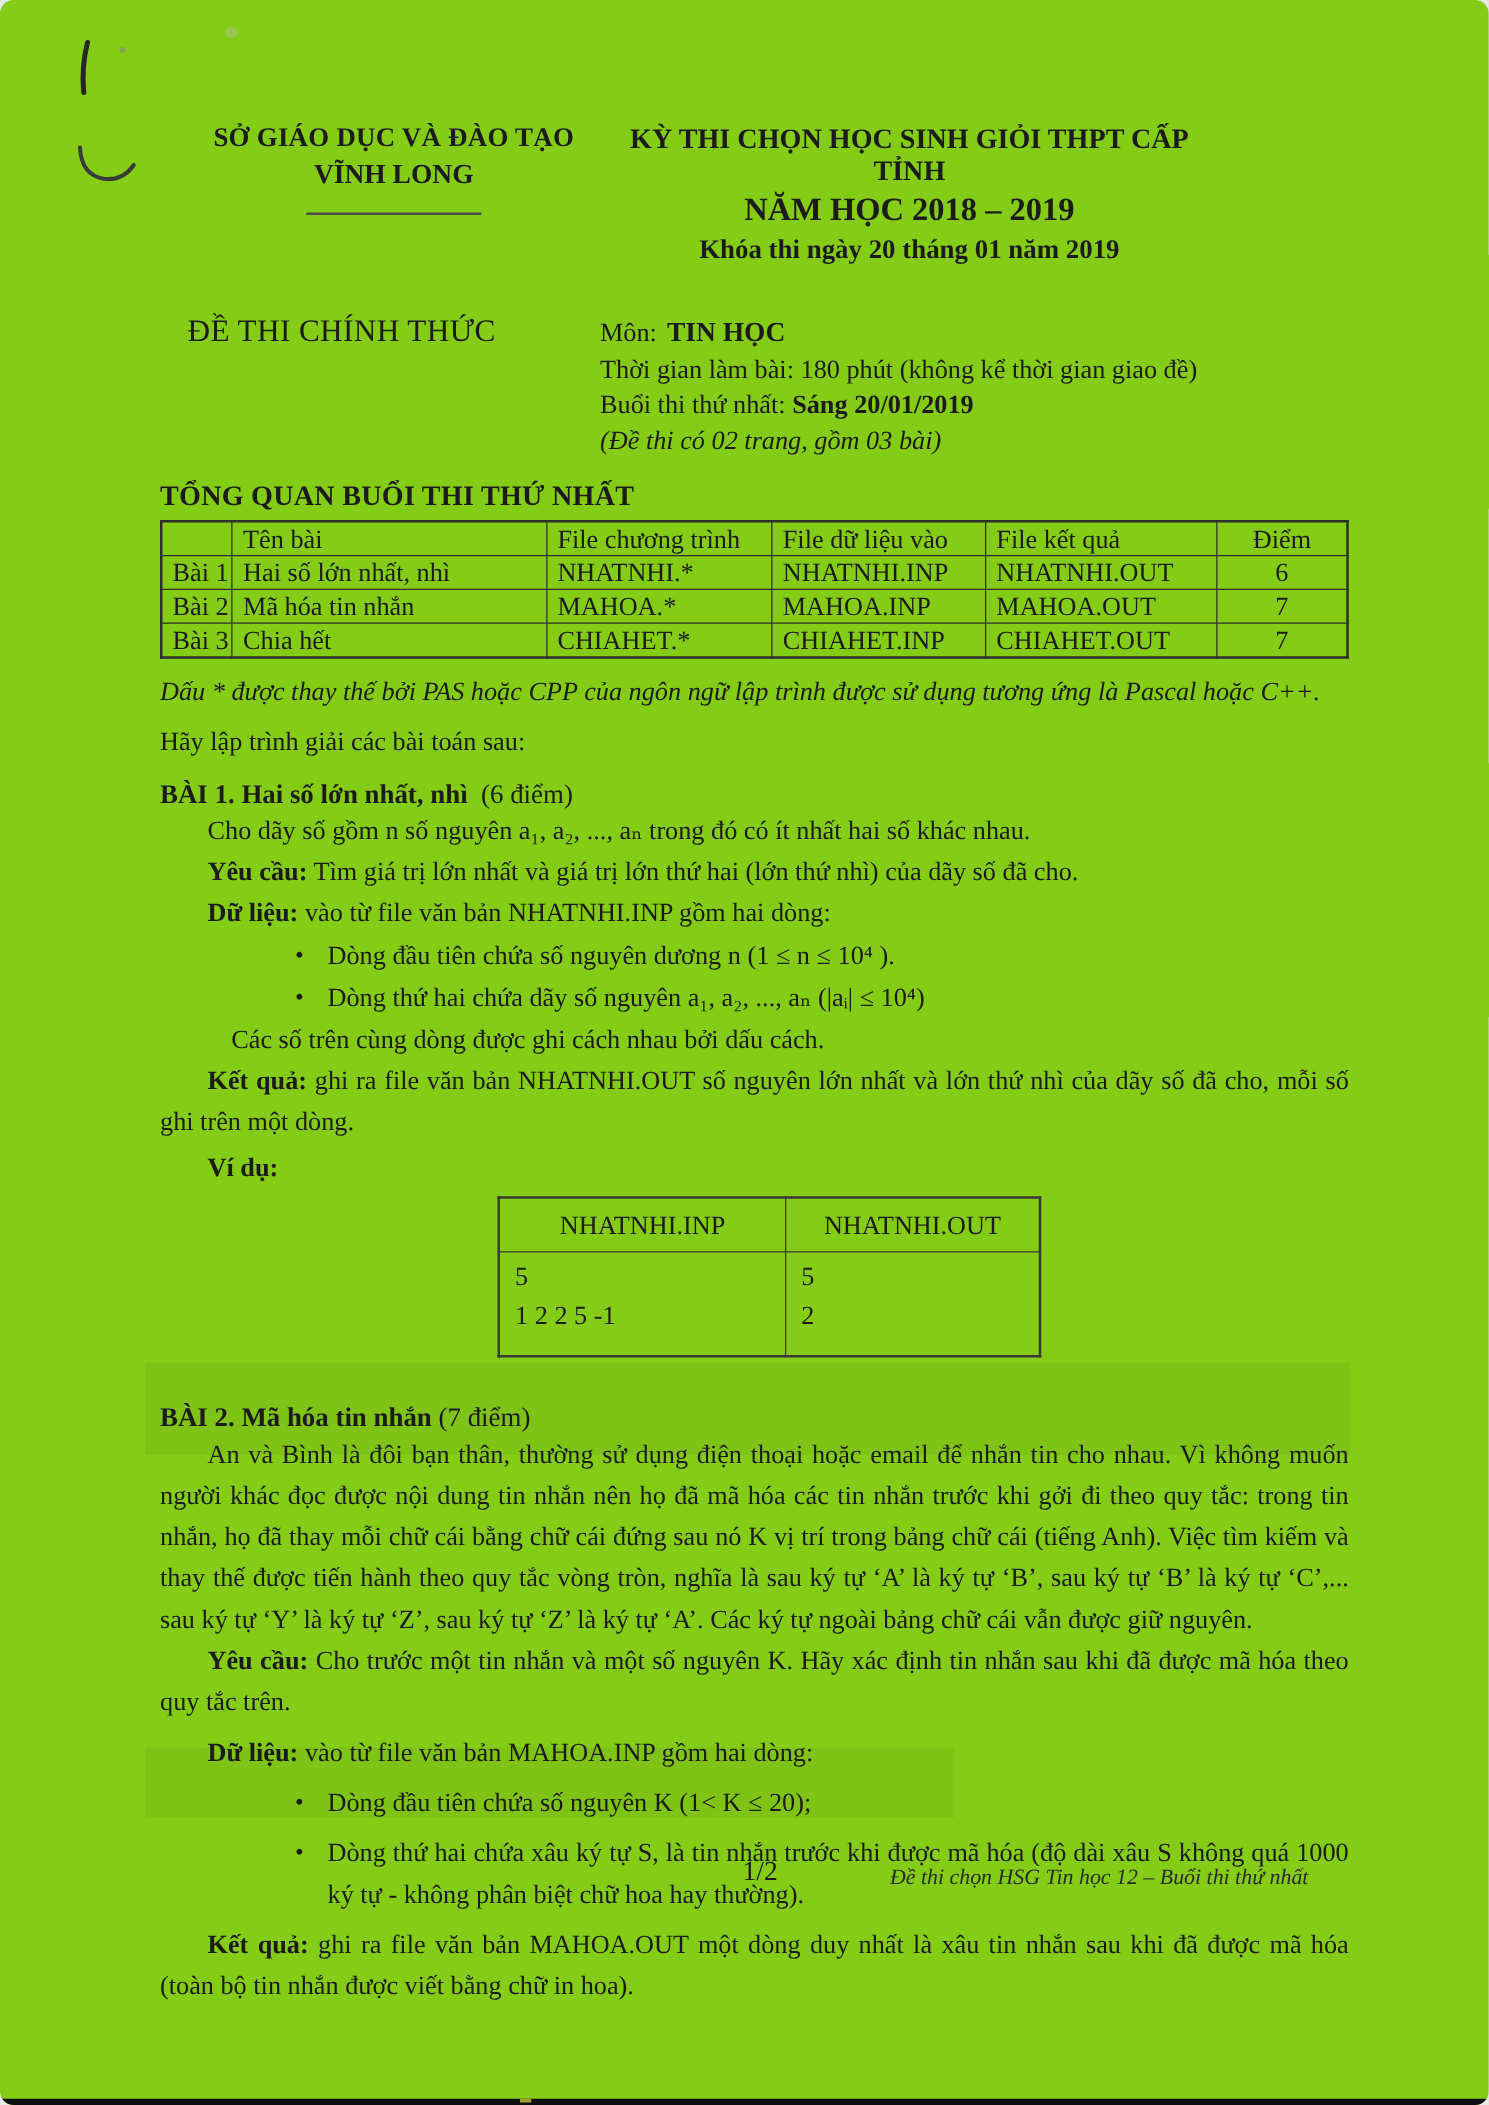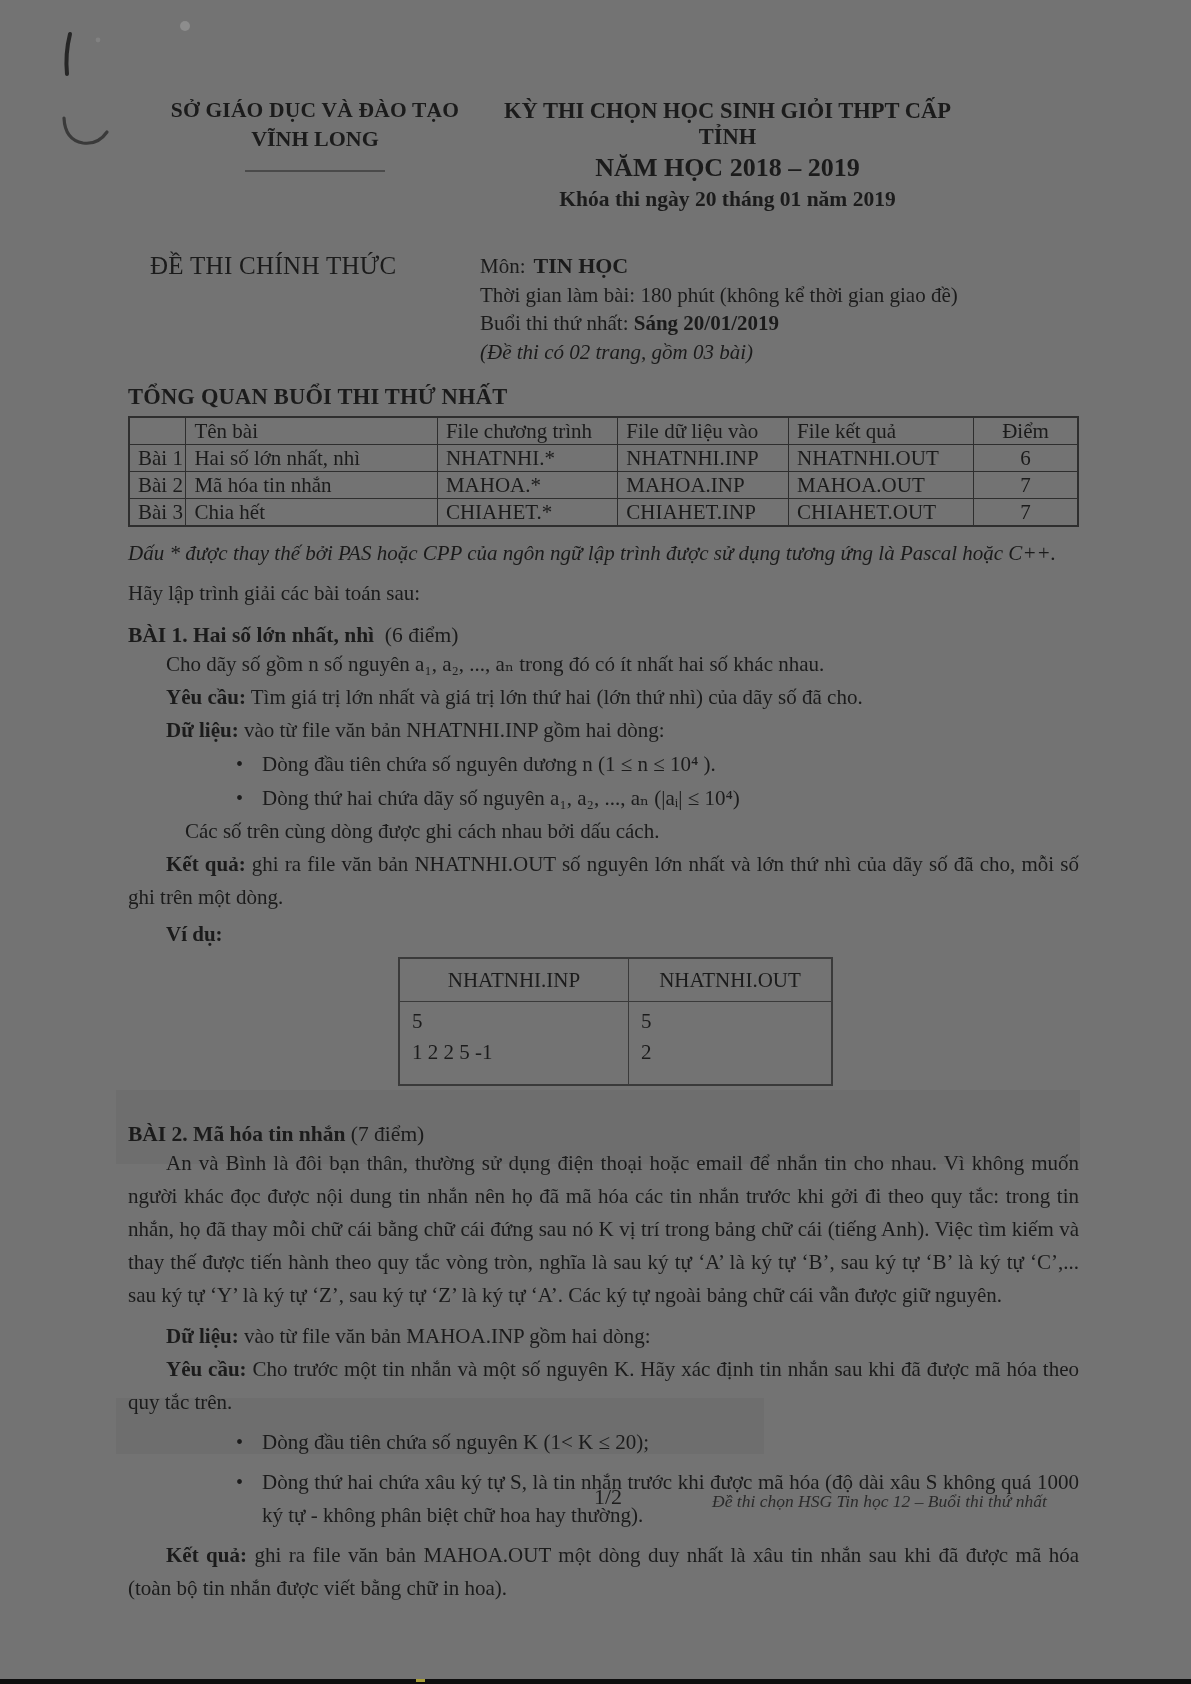--- a/index.html
+++ b/index.html
@@ -1,24 +1,25 @@
 <!DOCTYPE html>
 <html><head>
 <meta charset="utf-8">
 <style>
   html,body { margin:0; padding:0; background:#e8e8e8; }
   .page {
     position:relative;
     width:1191px; height:1684px;
     margin:0 auto;
-    background:#737373;
+    background:#84cc16;
     overflow:hidden;
     font-family:"Liberation Serif","DejaVu Serif",serif;
     color:#1b1b1b;
     font-size:21px;
+    border-radius:11px;
   }
   .content { position:relative; z-index:2; padding:98px 112px 0 128px; }
 
   
   .hdr-row { display:flex; }
   .hdr-left { width:330px; margin-left:22px; text-align:center; flex:none; }
   .hdr-right { flex:1; text-align:center; padding-right:104px; }
   .org-line1 { font-weight:bold; font-size:21.5px; letter-spacing:.2px; }
   .org-line2 { font-weight:bold; font-size:22px; margin-top:3px; }
   .org-line2 span { display:inline-block; border-bottom:2.5px solid #4a4a4a; padding:0 6px 18px 6px; }
@@ -207,27 +208,27 @@
         </td>
       </tr>
     </tbody>
       </table>
 
     <div class="sec-h" style="margin-top:36px;">
       <span class="t">BÀI 2. Mã hóa tin nhắn</span>
       <span>(7 điểm)</span>
     </div>
     <div class="para ind">An và Bình là đôi bạn thân, thường sử dụng điện thoại hoặc email để nhắn tin cho nhau. Vì không muốn người khác đọc được nội dung tin nhắn nên họ đã mã hóa các tin nhắn trước khi gởi đi theo quy tắc: trong tin nhắn, họ đã thay mỗi chữ cái bằng chữ cái đứng sau nó K vị trí trong bảng chữ cái (tiếng Anh). Việc tìm kiếm và thay thế được tiến hành theo quy tắc vòng tròn, nghĩa là sau ký tự ‘A’ là ký tự ‘B’, sau ký tự ‘B’ là ký tự ‘C’,... sau ký tự ‘Y’ là ký tự ‘Z’, sau ký tự ‘Z’ là ký tự ‘A’. Các ký tự ngoài bảng chữ cái vẫn được giữ nguyên.</div>
+    <div class="para ind">
+      <span class="blabel">Yêu cầu:</span>
+      <span>Cho trước một tin nhắn và một số nguyên K. Hãy xác định tin nhắn sau khi đã được mã hóa theo quy tắc trên.</span>
+    </div>
     <div class="para ind" style="margin-top:8px;">
       <span class="blabel">Dữ liệu:</span>
       <span>vào từ file văn bản  MAHOA.INP gồm hai dòng:</span>
-    </div>
-    <div class="para ind">
-      <span class="blabel">Yêu cầu:</span>
-      <span>Cho trước một tin nhắn và một số nguyên K. Hãy xác định tin nhắn sau khi đã được mã hóa theo quy tắc trên.</span>
     </div>
     <div class="bullet" style="margin-top:7px;">Dòng đầu tiên chứa số nguyên K (1&lt; K ≤ 20);</div>
     <div class="bullet" style="margin-top:7px;">Dòng thứ hai chứa xâu ký tự S, là tin nhắn trước khi được mã hóa (độ dài xâu S không quá 1000 ký tự - không phân biệt chữ hoa hay thường).</div>
     <div class="para ind" style="margin-top:7px;">
       <span class="blabel">Kết quả:</span>
       <span>ghi ra file văn bản MAHOA.OUT một dòng duy nhất là xâu tin nhắn sau khi đã được mã hóa (toàn bộ tin nhắn được viết bằng chữ in hoa).</span>
     </div>
 
   </div>
 

